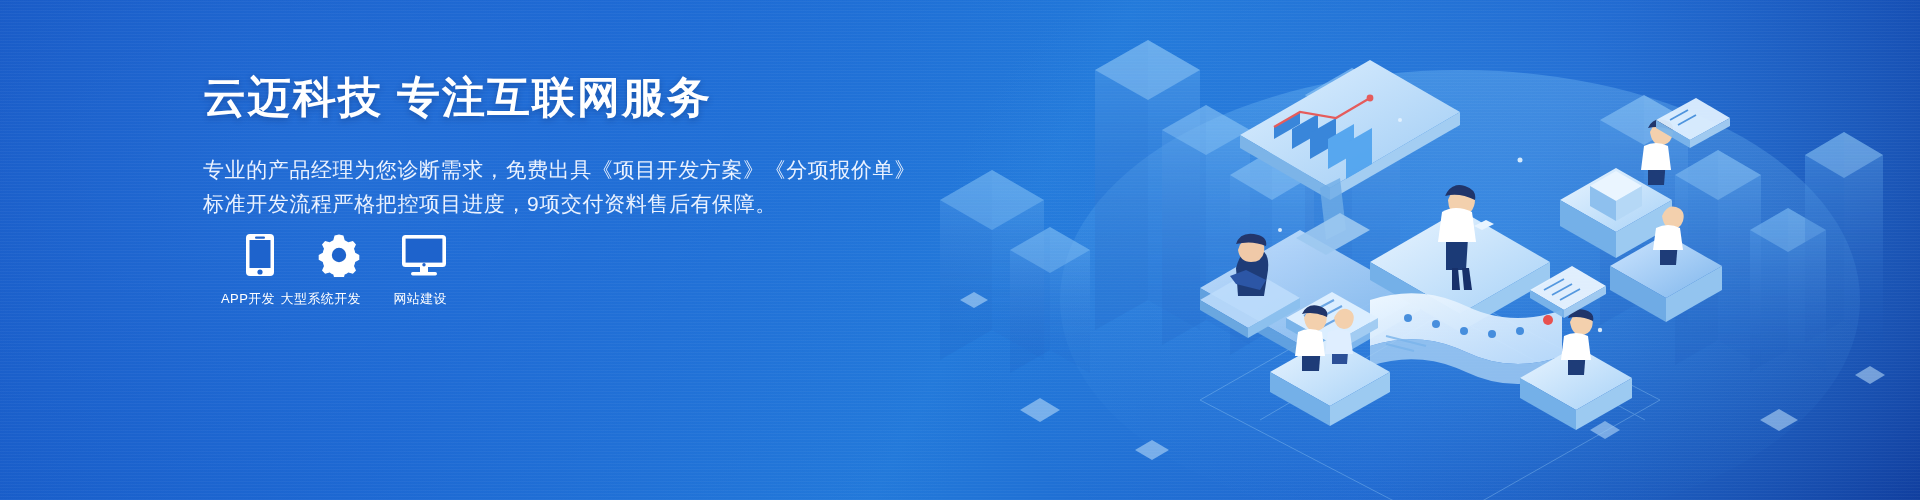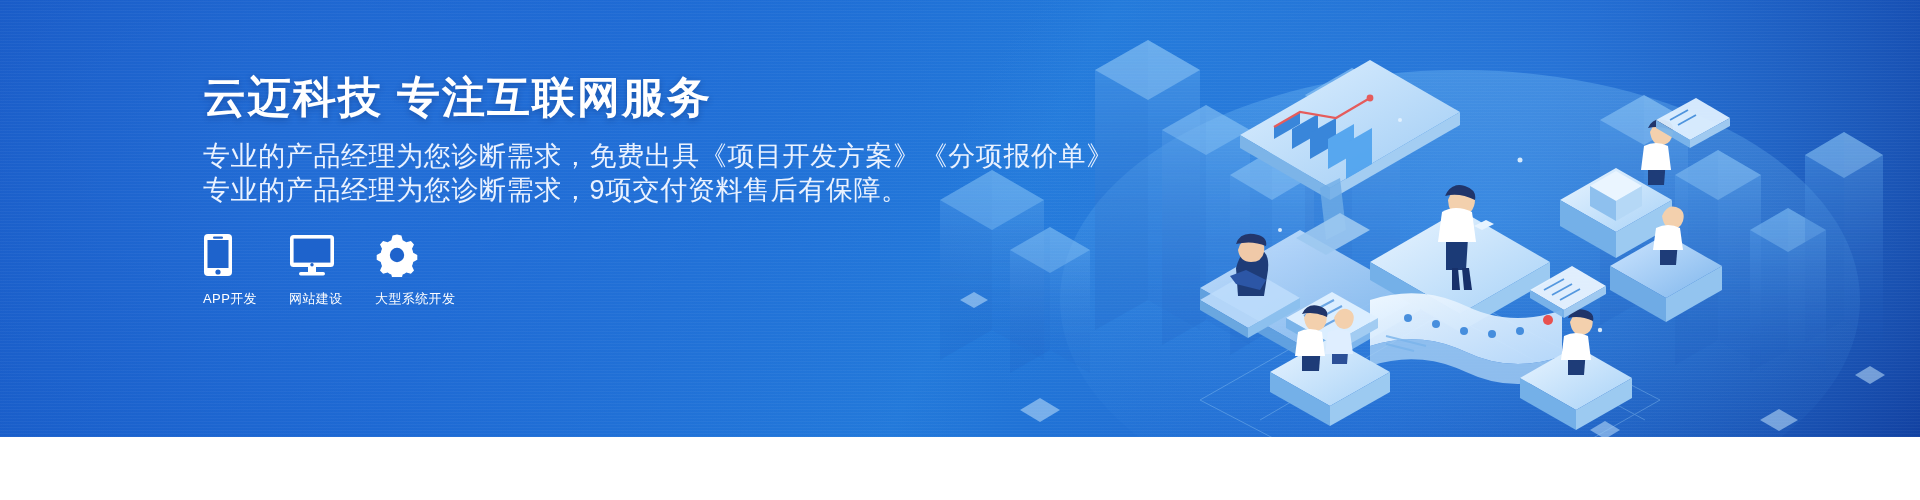--- a/index.html
+++ b/index.html
@@ -3,21 +3,21 @@
 <meta charset="utf-8">
 <style>
   * { margin:0; padding:0; box-sizing:border-box; }
   html, body {
     width:1920px; height:500px;
     overflow:hidden;
     font-family:"Liberation Sans","DejaVu Sans",sans-serif;
   }
   #banner {
     position:relative;
-    width:1920px; height:437px;
+    width:1920px; height:500px;
     background:
       radial-gradient(ellipse 900px 620px at 78% 50%, rgba(60,150,235,0.55) 0%, rgba(30,95,200,0.0) 62%),
       radial-gradient(ellipse 1200px 800px at 18% 35%, rgba(45,125,225,0.50) 0%, rgba(20,70,180,0.0) 65%),
       linear-gradient(118deg, #1452c0 0%, #1963cf 28%, #2279da 52%, #1c62cc 74%, #113f9f 100%);
     overflow:hidden;
   }
 
   
   #banner::after{
     content:"";
@@ -35,42 +35,42 @@
   .headline {
     font-size:43px;
     line-height:1.18;
     font-weight:bold;
     color:#ffffff;
     letter-spacing:2px;
     white-space:nowrap;
     text-shadow:0 2px 6px rgba(0,20,70,0.28);
   }
   .subline {
-    margin-top:16px;
-    font-size:27px;
+    margin-top:30px;
+    font-size:21px;
     line-height:34px;
     color:#eaf2ff;
     letter-spacing:0.6px;
     white-space:nowrap;
   }
   .subline div { display:block; }
 
   
   .services {
     position:absolute;
     left:203px; top:232px;
     display:flex;
     align-items:flex-start;
     z-index:6;
   }
   .svc {
     width:72px;
     display:flex;
     flex-direction:column;
-    align-items:flex-start;
+    align-items:flex-end;
     margin-right:14px;
     cursor:pointer;
   }
   .svc .glyph {
     height:46px;
     display:flex; align-items:center; justify-content:center;
   }
   .svc .glyph svg { display:block; }
   .svc .cap {
     margin-top:12px;
@@ -345,62 +345,62 @@
         <circle cx="700" cy="330" r="2.2"></circle>
         <circle cx="380" cy="230" r="2"></circle>
       </g>
     </svg>
   </div>
 
   <div class="copy">
     <div class="headline">云迈科技 专注互联网服务</div>
     <div class="subline">
       <div>专业的产品经理为您诊断需求，免费出具《项目开发方案》《分项报价单》</div>
-      <div>专业的产品经理为您诊断需求，9项交付资料售后有保障。</div>
+      <div>标准开发流程严格把控项目进度，9项交付资料售后有保障。</div>
     </div>
   </div>
 
   <div class="services">
 
     <div class="svc">
       <span class="glyph">
         <svg width="30" height="44" viewBox="0 0 30 44">
           <rect x="1" y="1" width="28" height="42" rx="4" fill="#ffffff"></rect>
           <rect x="4.5" y="7" width="21" height="28" fill="#1e63cc"></rect>
           <rect x="10" y="3.6" width="10" height="2.2" rx="1.1" fill="#1e63cc"></rect>
           <circle cx="15" cy="39" r="2.6" fill="#1e63cc"></circle>
         </svg>
       </span>
       <span class="cap">APP开发</span>
     </div>
 
 
-
-    <div class="svc">
-      <span class="glyph">
-        <svg width="46" height="42" viewBox="0 0 46 42">
-          <rect x="1" y="1" width="44" height="32" rx="3.5" fill="#ffffff"></rect>
-          <rect x="4.6" y="4.6" width="36.8" height="24" fill="#1e63cc"></rect>
-          <circle cx="23" cy="30.8" r="1.7" fill="#1e63cc"></circle>
-          <rect x="19" y="33" width="8" height="5" fill="#ffffff"></rect>
-          <rect x="10" y="38" width="26" height="3.4" rx="1.7" fill="#ffffff"></rect>
-        </svg>
-      </span>
-      <span class="cap">网站建设</span>
-    </div>
 
     <div class="svc">
       <span class="glyph">
         <svg width="44" height="44" viewBox="0 0 44 44">
           <path d="M22 1.5 l4.4 1.1 l1.3 4.6 a15.8 15.8 0 0 1 3.6 2.1 l4.6 -1.3 l3.1 3.4 l-2 4.3
                    a15.8 15.8 0 0 1 1.2 4 l4.1 2.4 l0 4.6 l-4.1 2.4 a15.8 15.8 0 0 1 -1.2 4 l2 4.3
                    l-3.1 3.4 l-4.6 -1.3 a15.8 15.8 0 0 1 -3.6 2.1 l-1.3 4.6 l-4.4 1.1 l-4.4 -1.1
                    l-1.3 -4.6 a15.8 15.8 0 0 1 -3.6 -2.1 l-4.6 1.3 l-3.1 -3.4 l2 -4.3
                    a15.8 15.8 0 0 1 -1.2 -4 l-4.1 -2.4 l0 -4.6 l4.1 -2.4 a15.8 15.8 0 0 1 1.2 -4
                    l-2 -4.3 l3.1 -3.4 l4.6 1.3 a15.8 15.8 0 0 1 3.6 -2.1 l1.3 -4.6 Z" fill="#ffffff"></path>
           <circle cx="22" cy="22" r="7.2" fill="#1e63cc"></circle>
         </svg>
       </span>
       <span class="cap">大型系统开发</span>
     </div>
 
+    <div class="svc">
+      <span class="glyph">
+        <svg width="46" height="42" viewBox="0 0 46 42">
+          <rect x="1" y="1" width="44" height="32" rx="3.5" fill="#ffffff"></rect>
+          <rect x="4.6" y="4.6" width="36.8" height="24" fill="#1e63cc"></rect>
+          <circle cx="23" cy="30.8" r="1.7" fill="#1e63cc"></circle>
+          <rect x="19" y="33" width="8" height="5" fill="#ffffff"></rect>
+          <rect x="10" y="38" width="26" height="3.4" rx="1.7" fill="#ffffff"></rect>
+        </svg>
+      </span>
+      <span class="cap">网站建设</span>
+    </div>
+
   </div>
 </div>
 
 </body></html>

